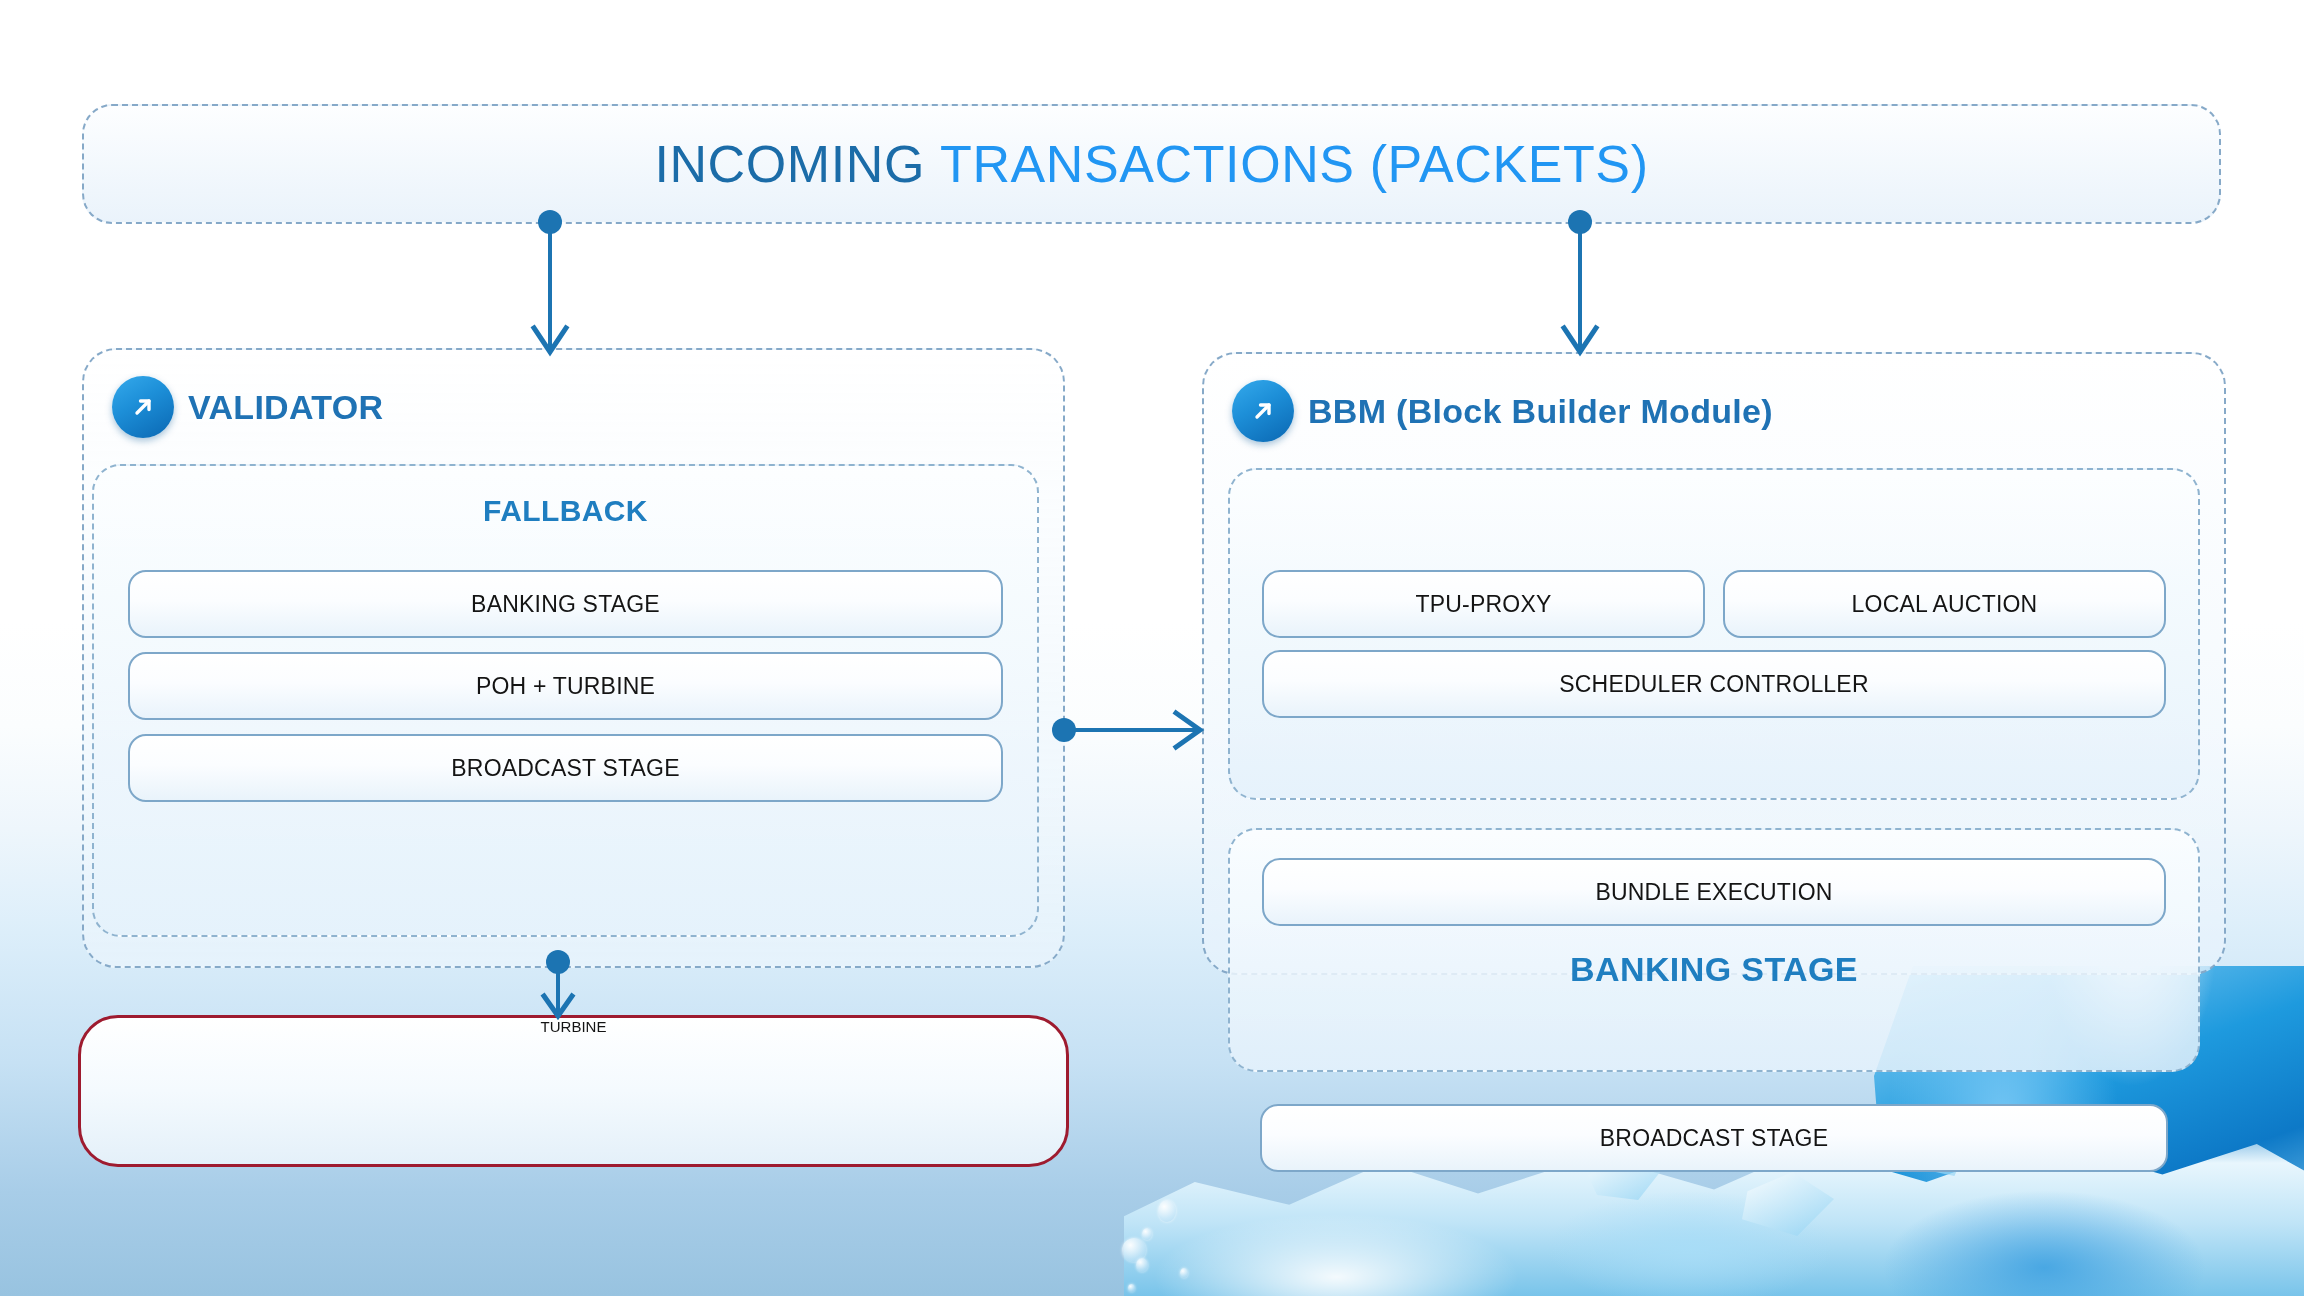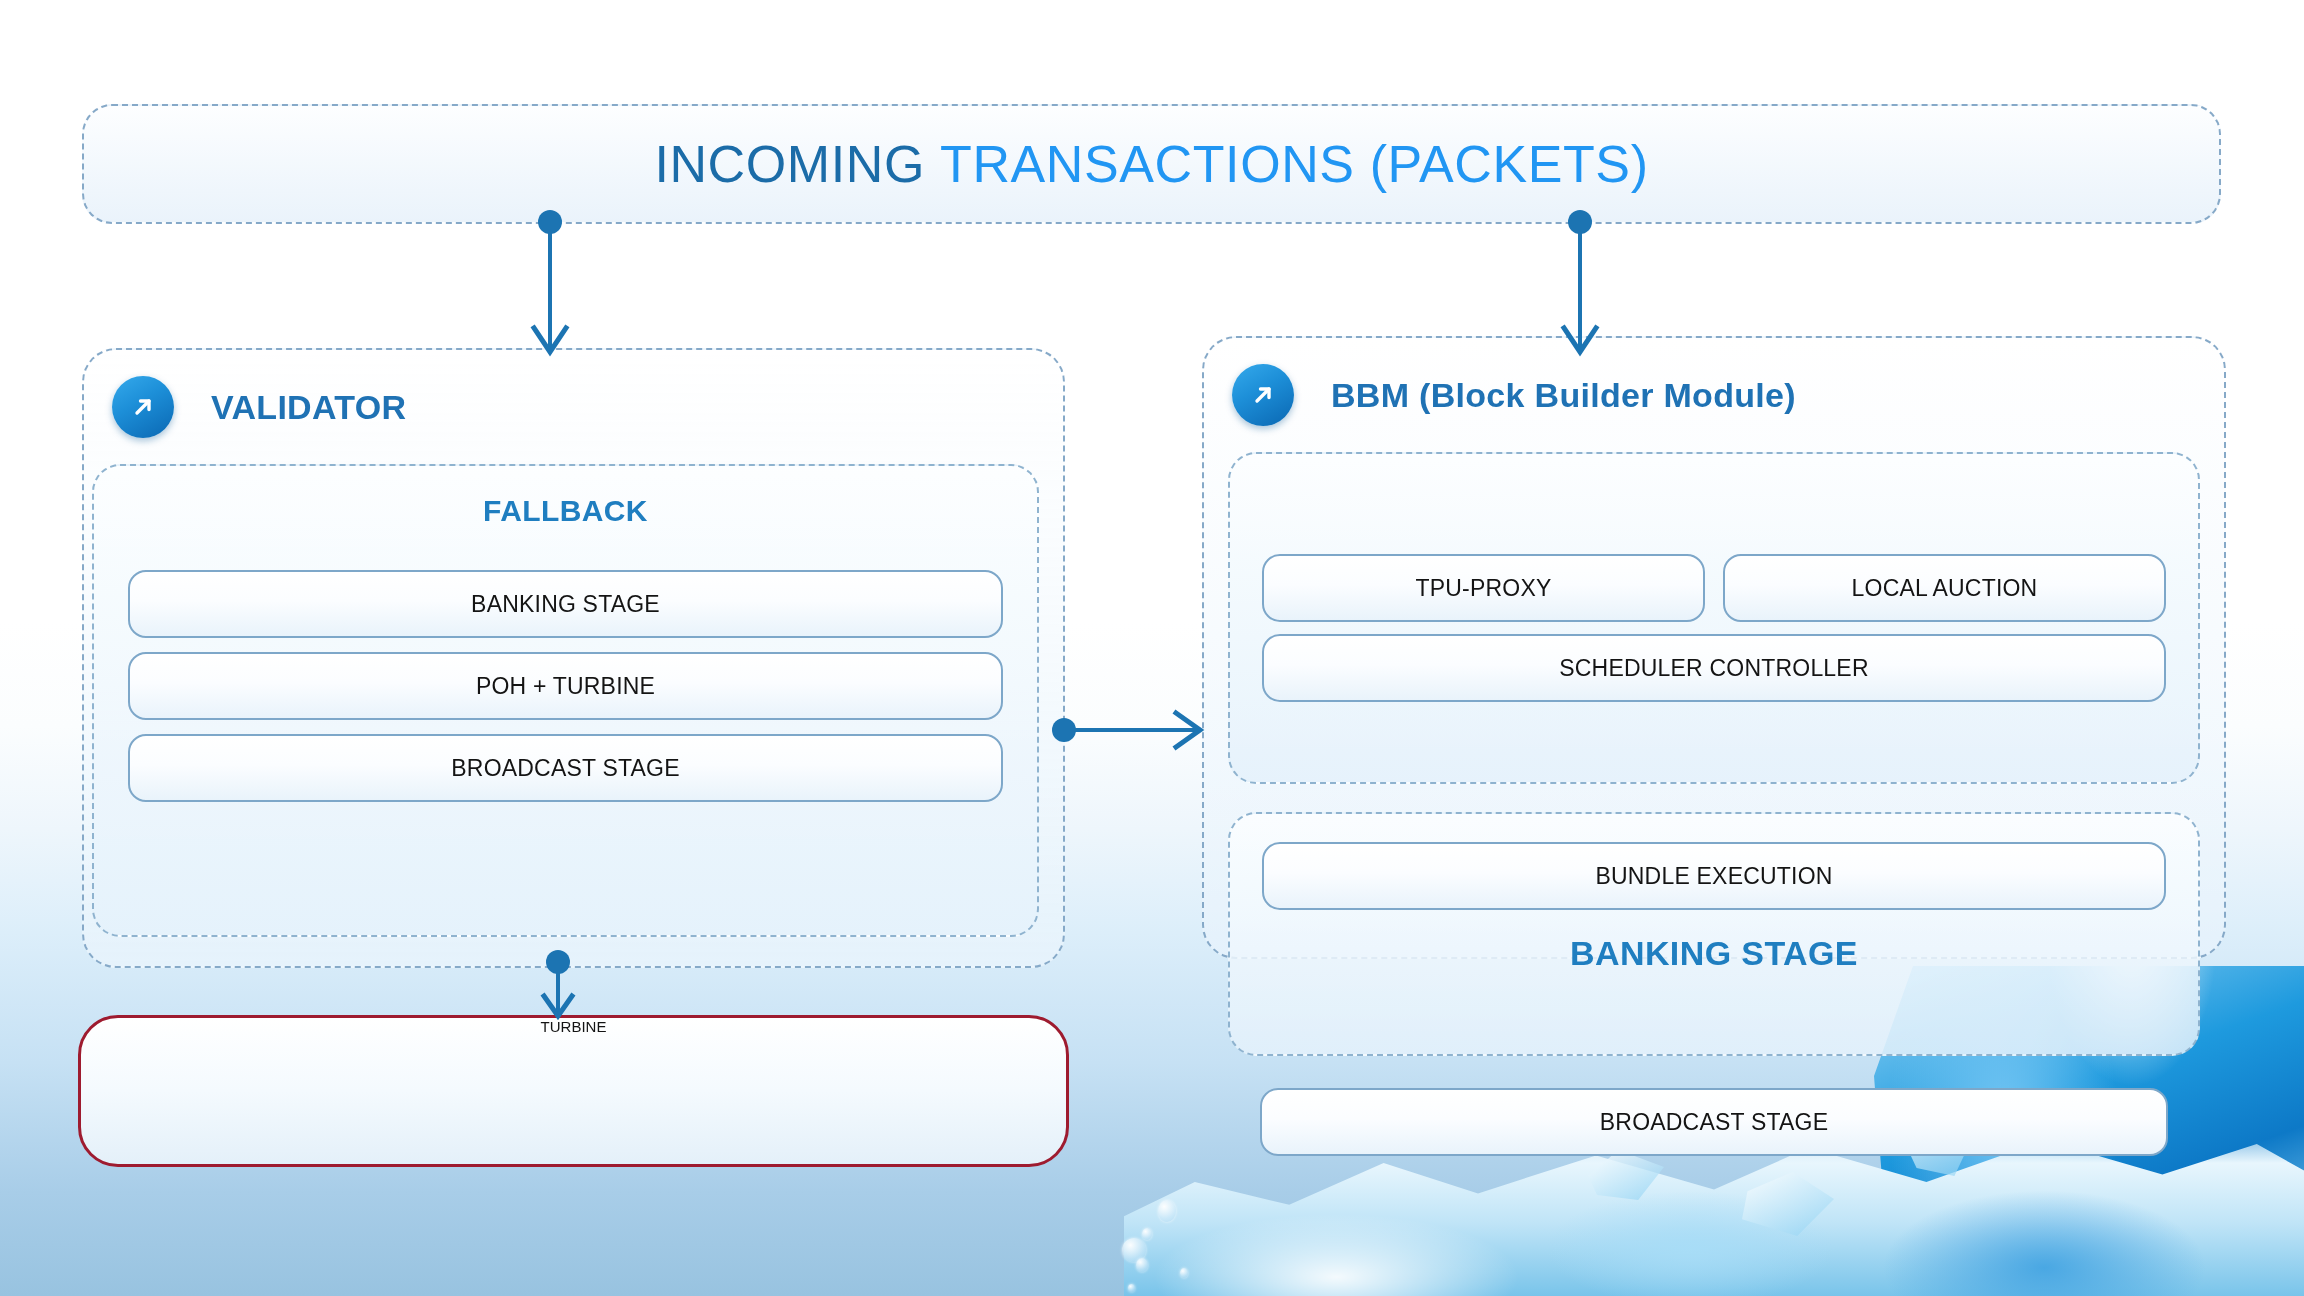--- a/index.html
+++ b/index.html
@@ -78,26 +78,26 @@
     background: linear-gradient(to bottom, #fdfeff 0%, #eaf3fb 100%);
   }
   #header-title {
     font-size: 52px; font-weight: 300; letter-spacing: .6px;
     white-space: nowrap;
   }
   #header-title .seg-a { color: #1b6ca8; }
   #header-title .seg-b { color: #2196f3; }
 
   #validator-panel { left: 82px; top: 348px; width: 983px; height: 620px; }
-  #bbm-panel      { left: 1202px; top: 336px; width: 1024px; height: 623px;
+  #bbm-panel      { left: 1202px; top: 352px; width: 1024px; height: 623px;
                     background: linear-gradient(to bottom, rgba(255,255,255,.72), rgba(232,243,252,.72)); }
 
   .panel-head {
     position: absolute; left: 28px; top: 26px;
-    display: flex; align-items: center; gap: 37px;
+    display: flex; align-items: center; gap: 14px;
   }
   .head-icon {
     width: 62px; height: 62px; border-radius: 50%;
     background: linear-gradient(150deg, #35aaec 0%, #1d8fd8 42%, #0a67b2 100%);
     box-shadow: 0 3px 7px rgba(12,90,150,.35);
     display: flex; align-items: center; justify-content: center;
     flex: 0 0 auto;
   }
   .head-icon svg { display: block; }
   .panel-title {

